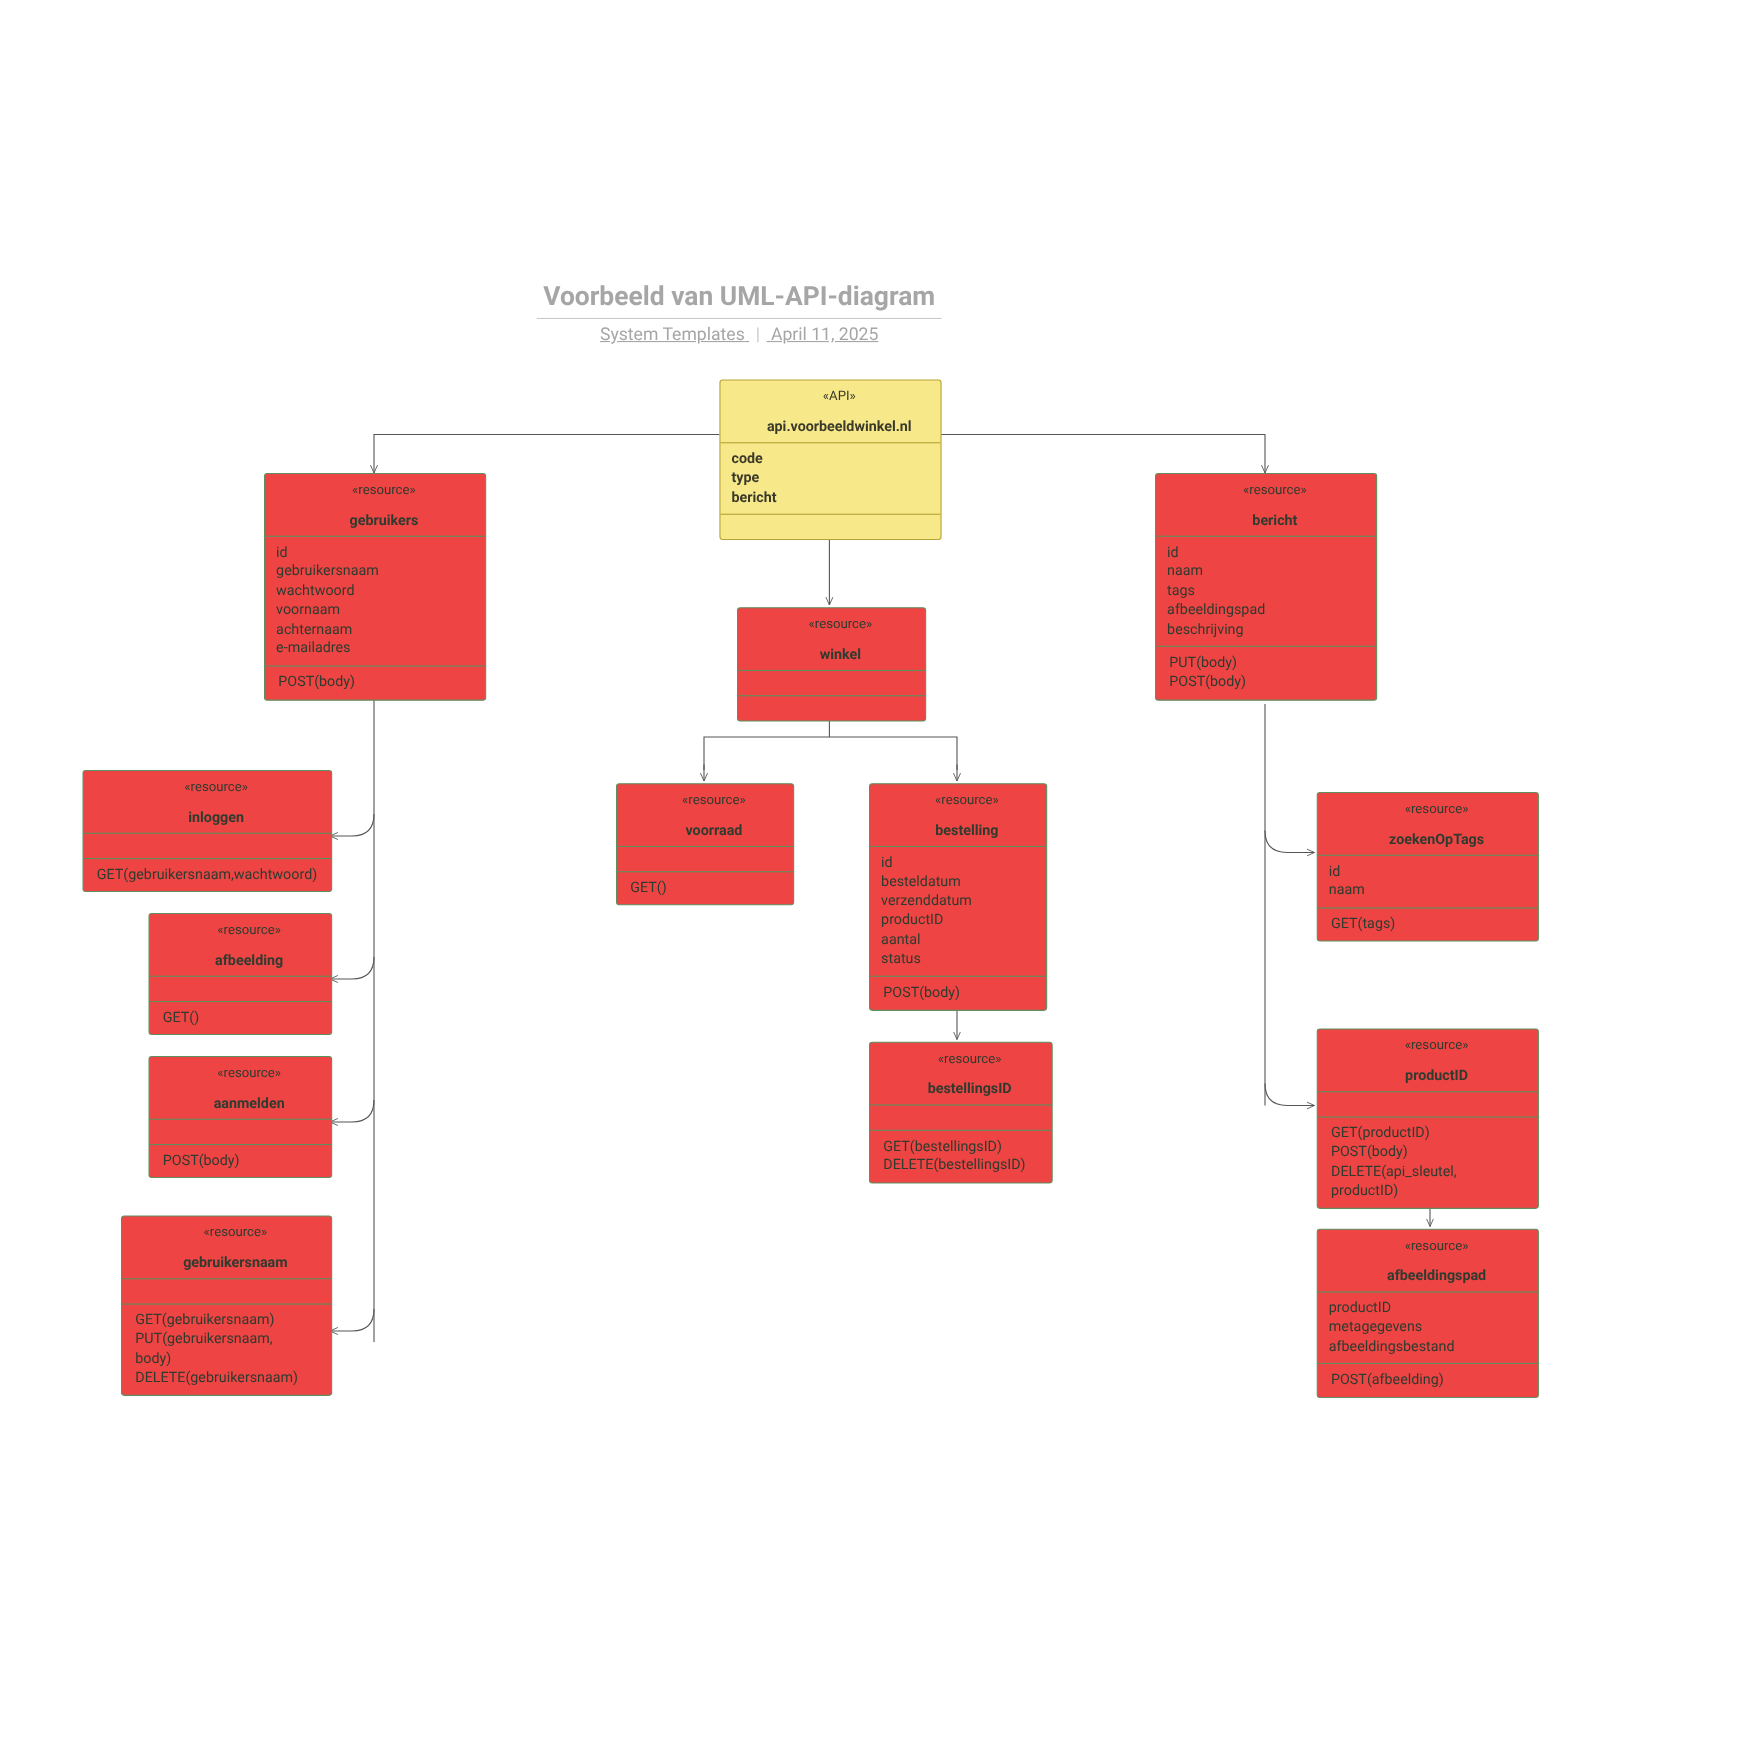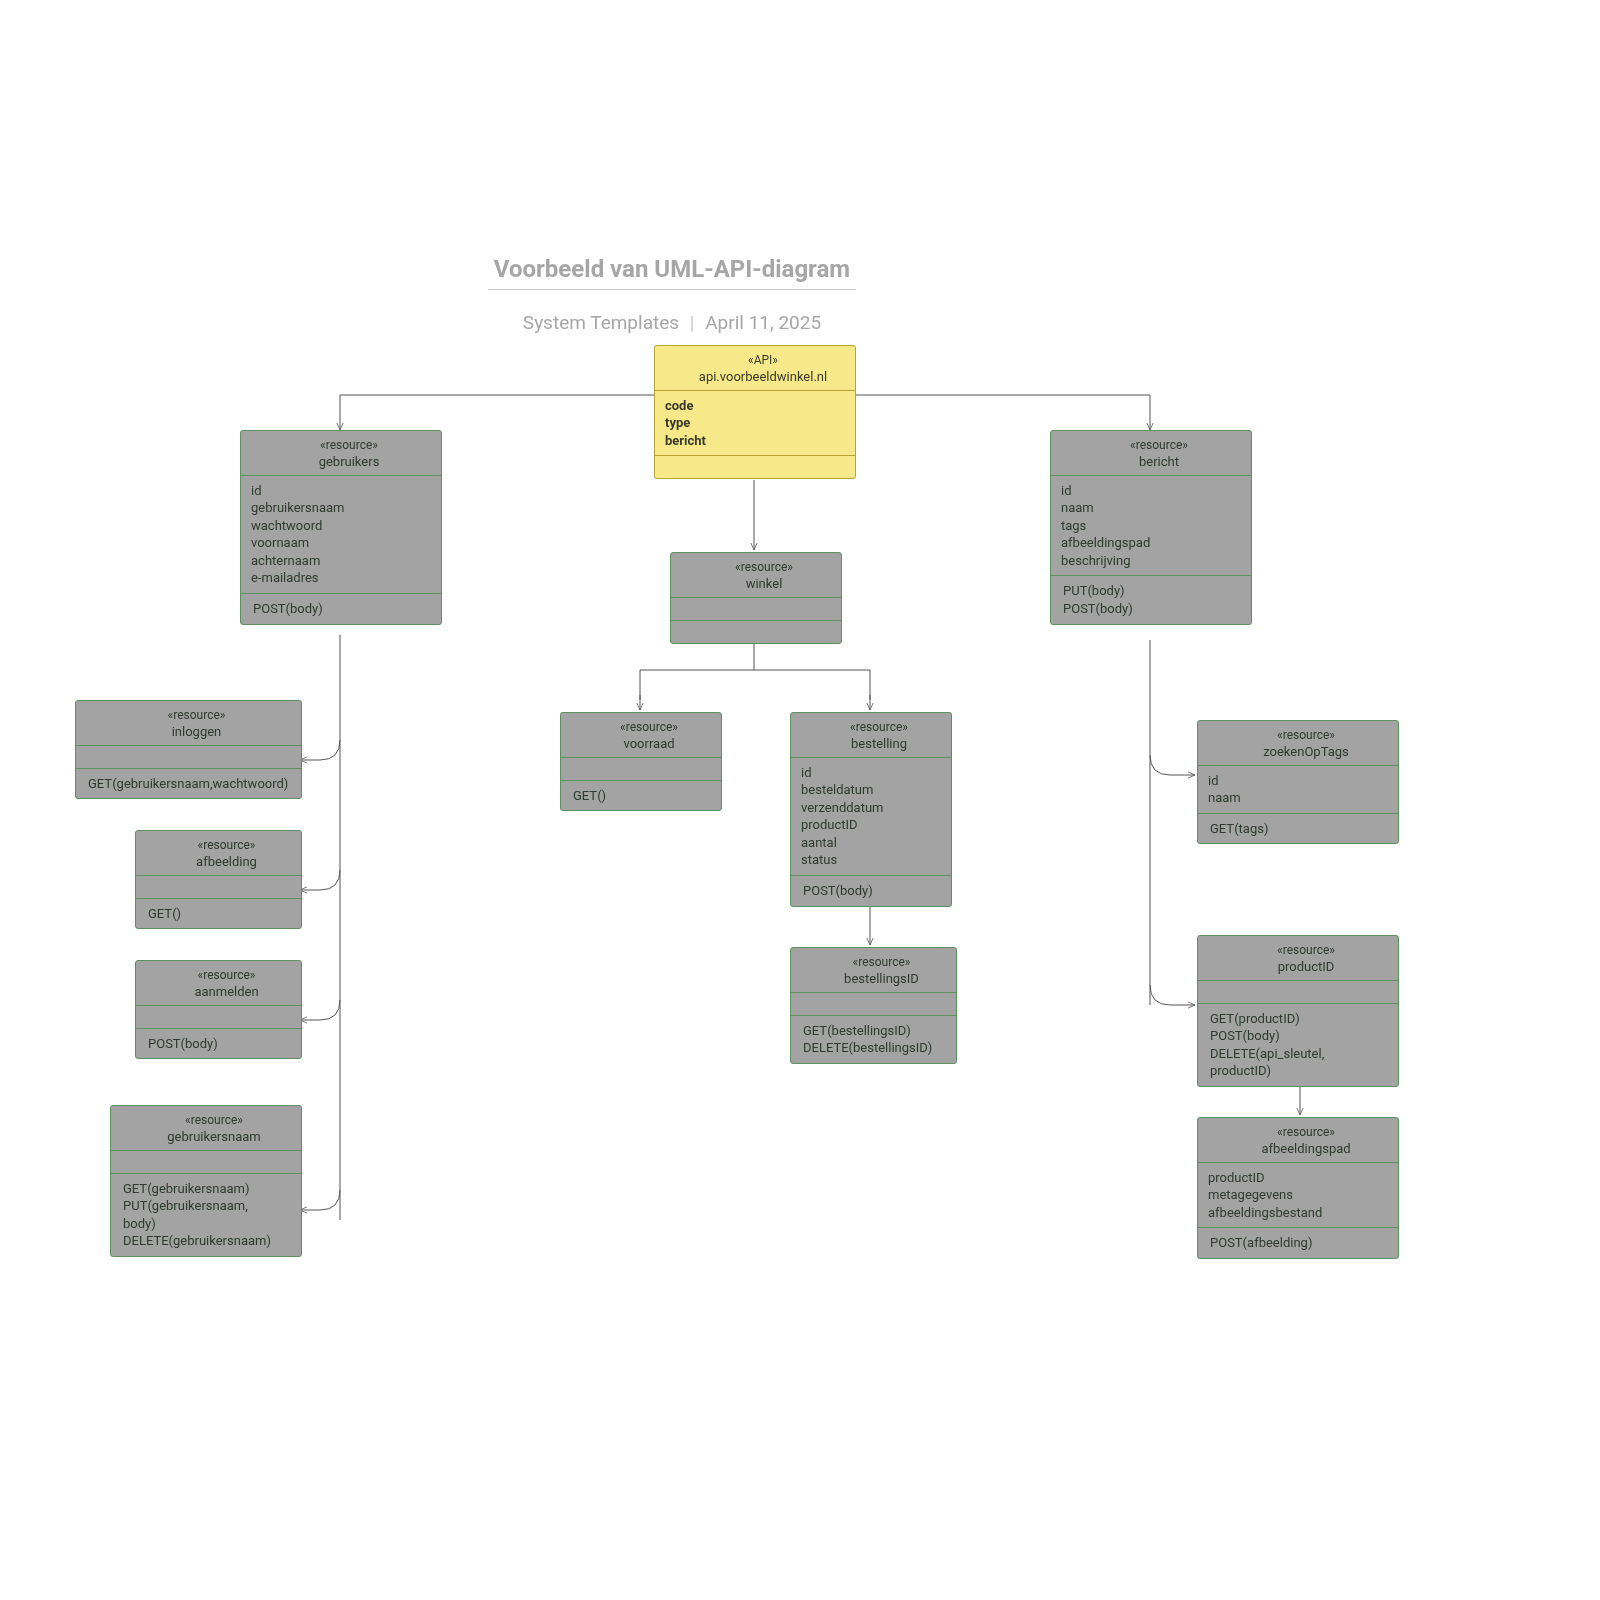--- a/index.html
+++ b/index.html
@@ -24,51 +24,52 @@
   }
   .title {
     font-size: 24px;
     font-weight: 700;
     color: #a6a6a6;
     border-bottom: 1px solid #c9c9c9;
     display: inline-block;
     padding: 0 6px 6px 6px;
   }
   .subtitle {
-    margin-top: 21px;
-    font-size: 19px;
+    margin-top: 4px;
+    font-size: 16px;
     color: #a6a6a6;
+    text-decoration: underline;
   }
   .sep {
     margin: 0 6px;
     color: #c9c9c9;
   }
 
   .box {
     position: absolute;
     border: 1px solid #5e8f5e;
-    background: #a3a3a3;
+    background: #ef4444;
     border-radius: 3px;
     font-size: 13px;
     line-height: 1.35;
     color: #2f3b2f;
   }
   .box.api {
     background: #f7e88a;
     border-color: #b7a435;
     color: #3b3a2a;
   }
   .box .hdr {
     text-align: center;
     padding: 6px 8px 4px 24px;
     border-bottom: 1px solid #5e8f5e;
   }
   .box.api .hdr { border-bottom-color: #b7a435; }
   .box .stereo { font-size: 12px; }
-  .box .name { font-weight: 400; }
+  .box .name { font-weight: 700; margin-top: 12px; }
   .box .sect {
     padding: 6px 10px;
     border-bottom: 1px solid #5e8f5e;
     white-space: pre-line;
   }
   .box.api .sect { border-bottom-color: #b7a435; font-weight: bold; }
   .box .sect:last-child { border-bottom: none; padding-left: 12px; }
   .box .sect.empty { min-height: 10px; }
 
   svg.arrows {

